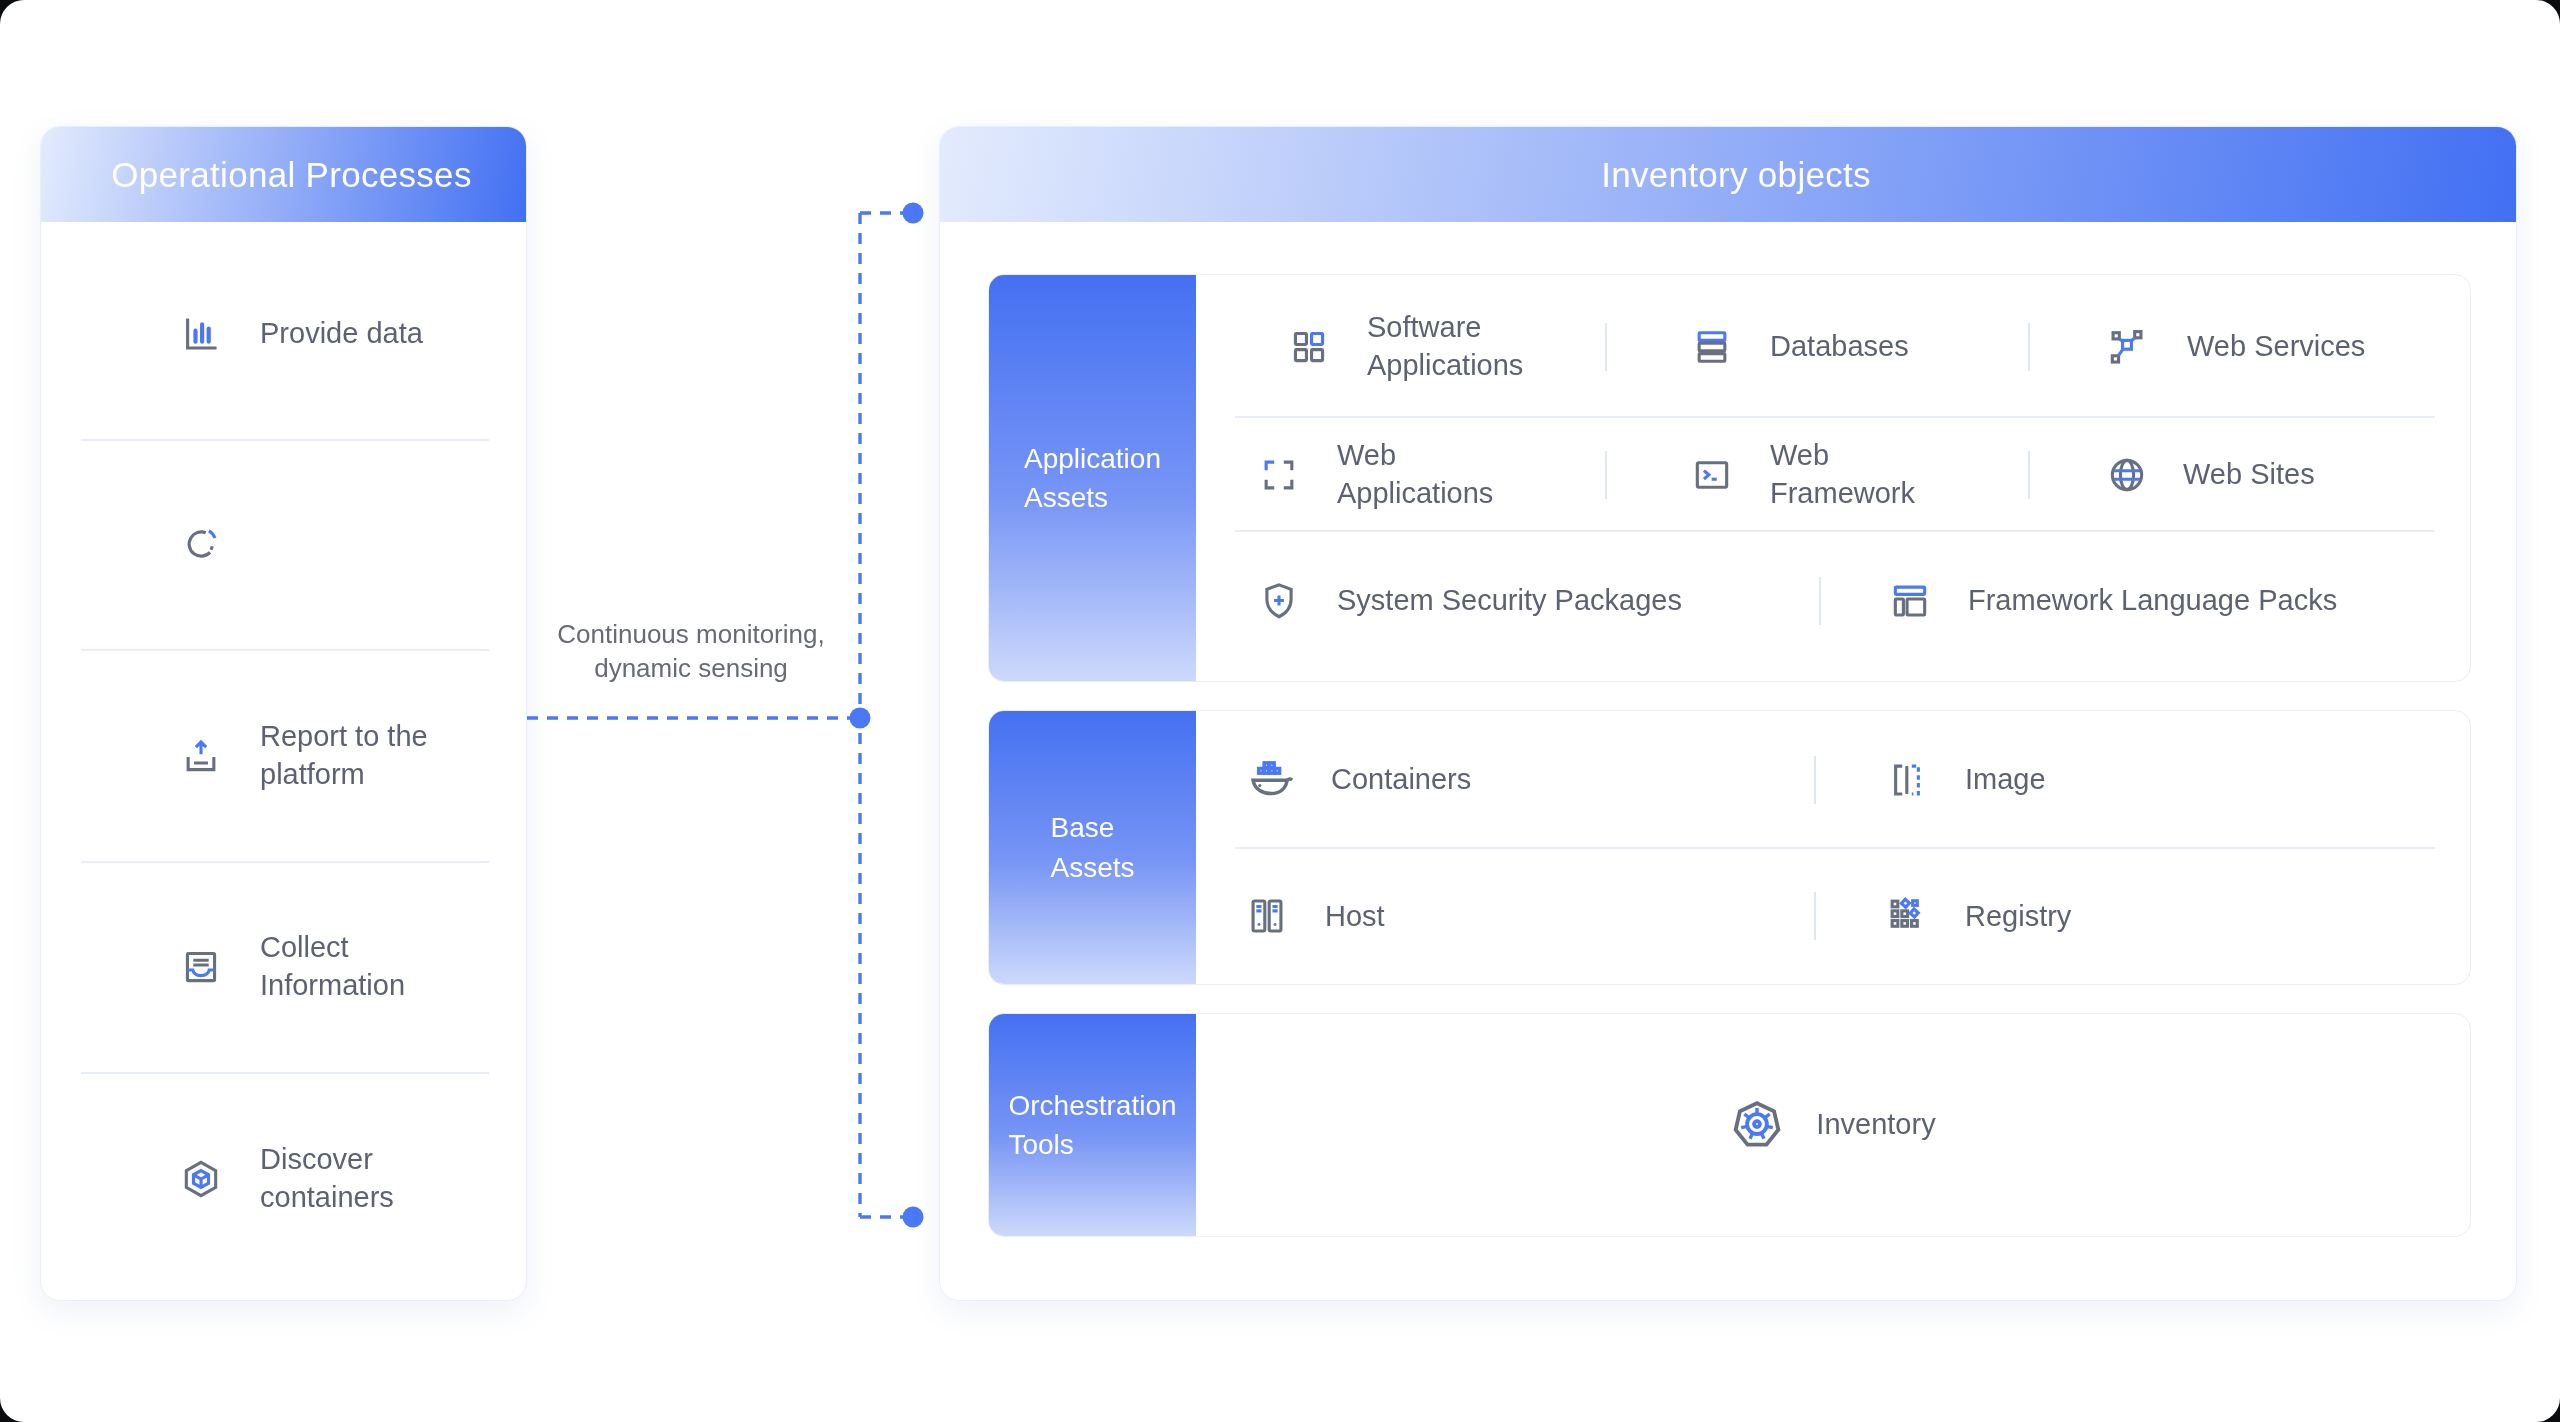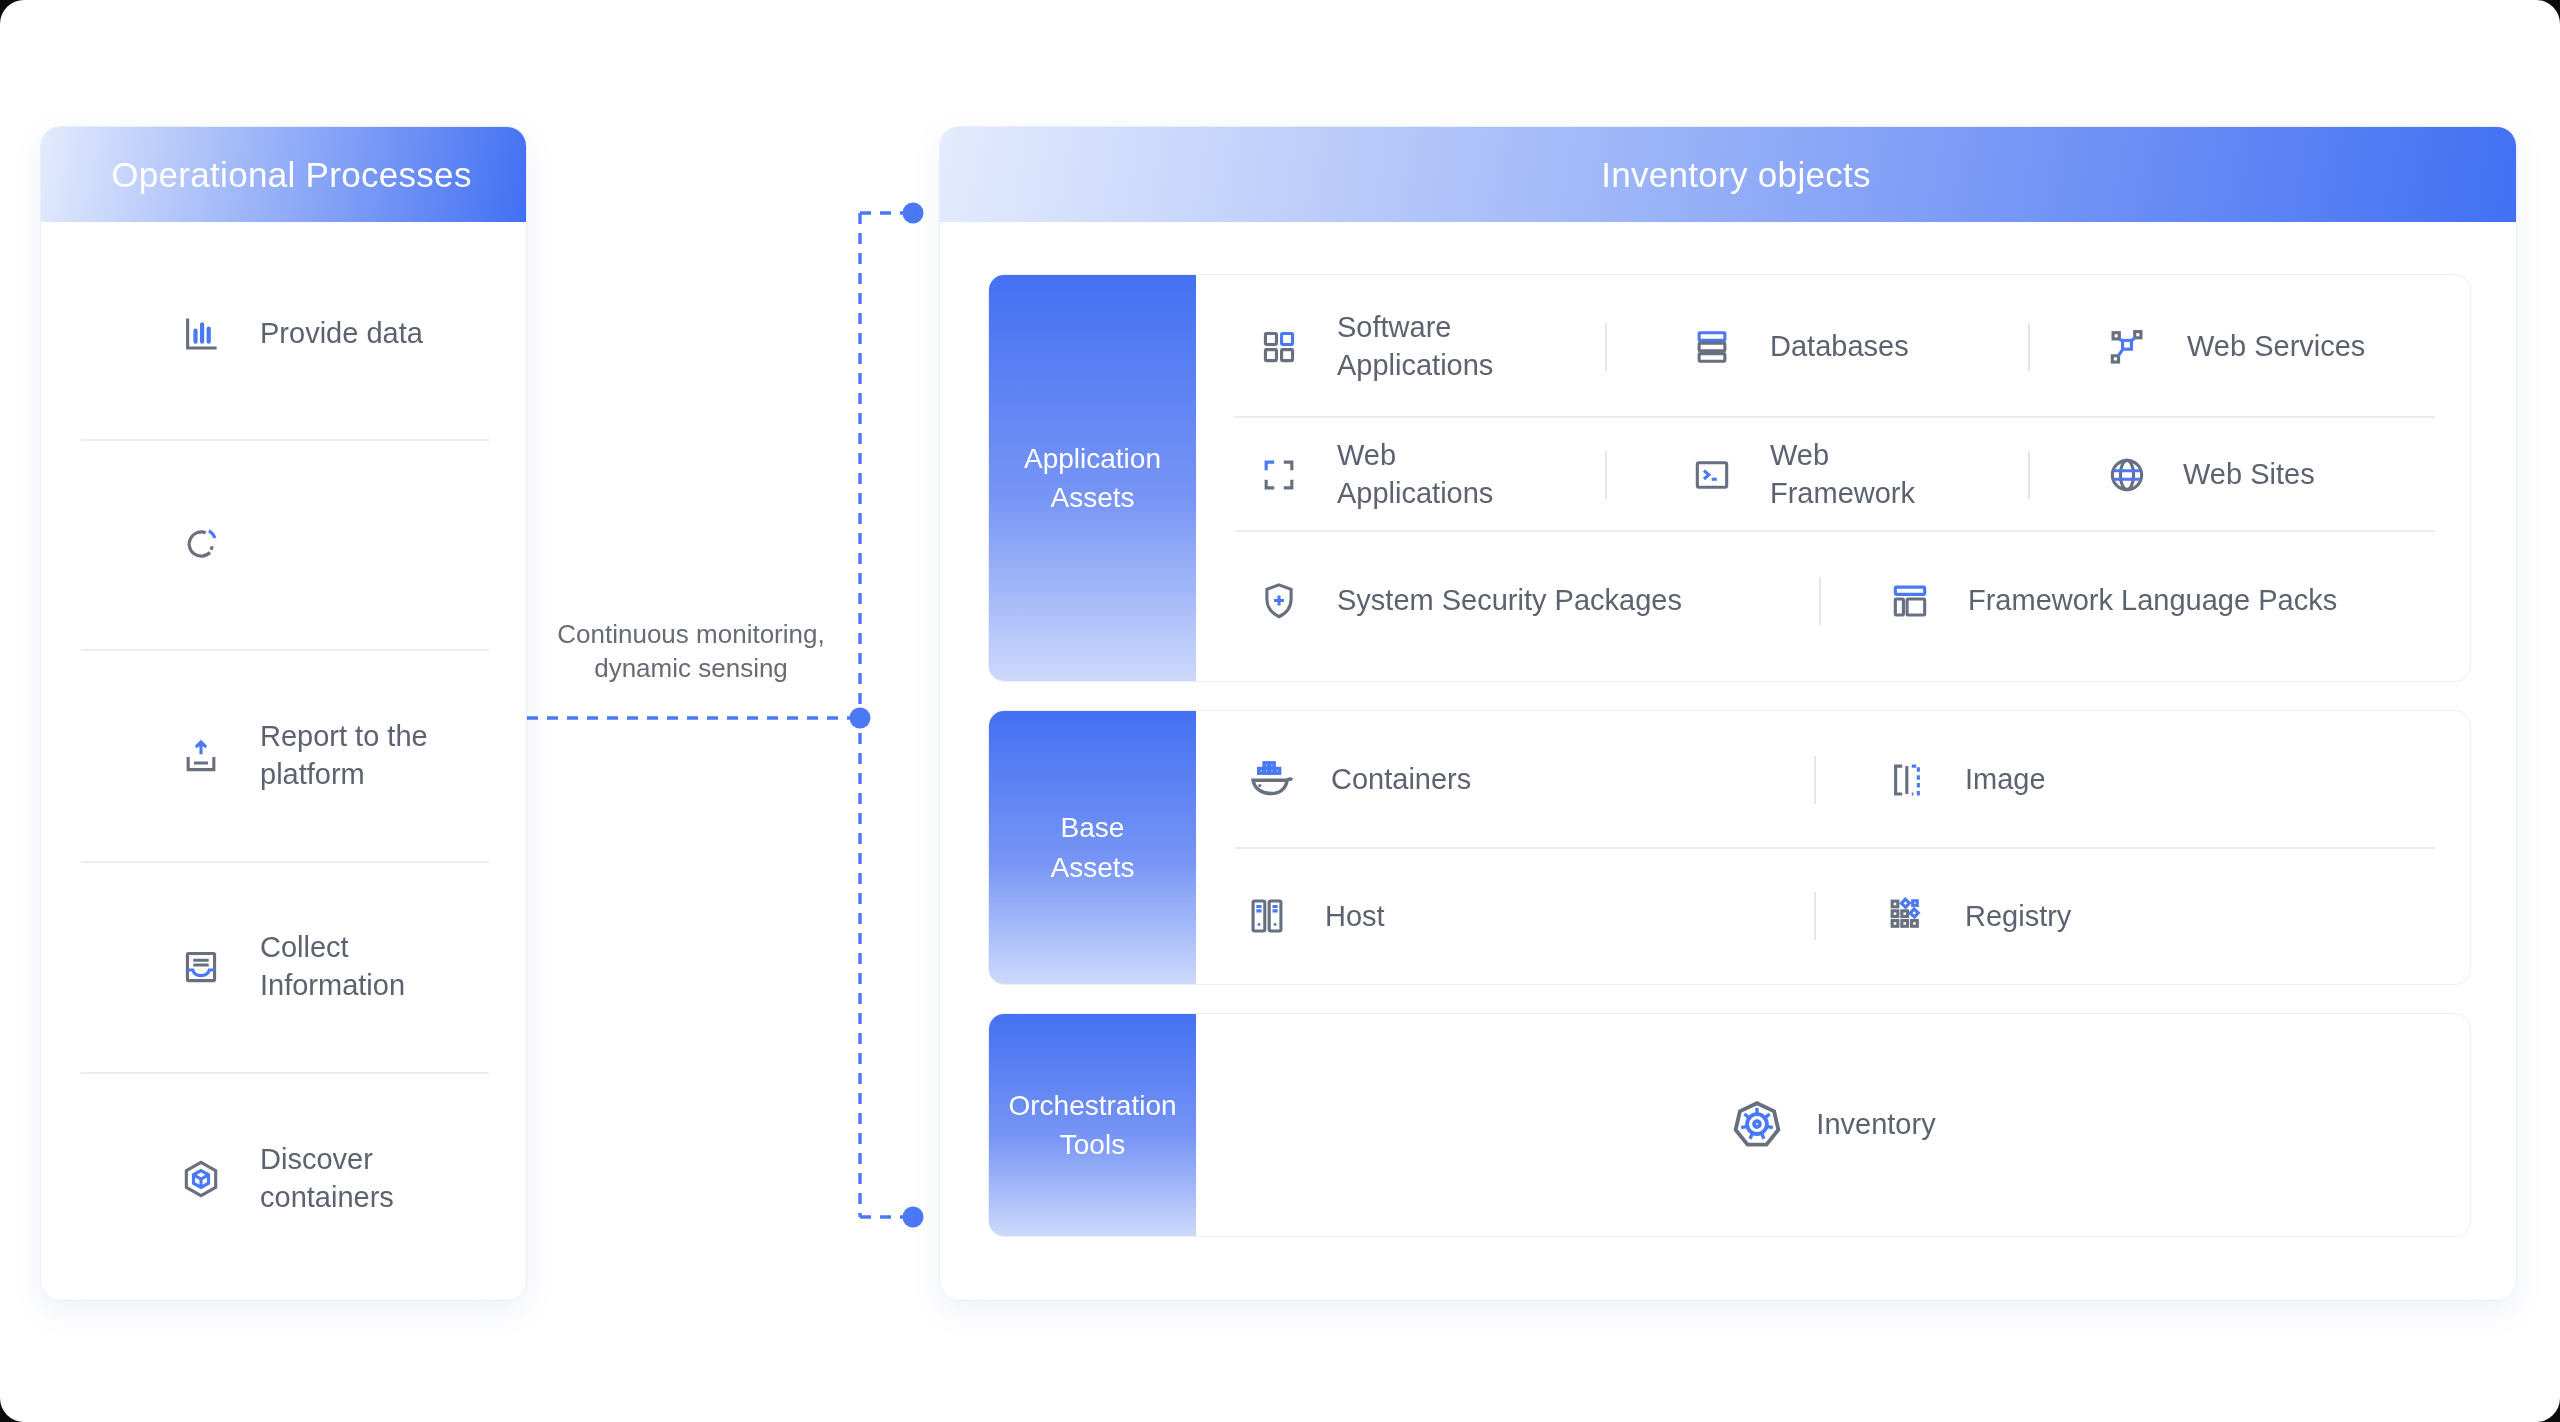--- a/index.html
+++ b/index.html
@@ -13,21 +13,21 @@
          background:linear-gradient(100deg,#e3ebfd 0%,#8ba7f7 55%,#4270f3 100%);
          display:flex;align-items:center;justify-content:center;}
   .panel-title{color:#ffffff;font-size:35px;font-weight:500;letter-spacing:.3px;margin-left:16px;}
   .op-item{position:absolute;left:138px;display:flex;align-items:center;gap:37px;height:84px;}
   .op-label,.cell-label{font-size:29px;color:#5c6270;line-height:1.3;white-space:pre-line;}
   .op-divider{position:absolute;left:40px;width:408px;height:2px;background:#e8edf7;}
   .section-card{position:absolute;left:48px;width:1483px;border:1px solid #e9eef7;border-radius:16px;
          background:#fff;box-sizing:border-box;}
   .section-side{position:absolute;left:0;top:0;bottom:0;width:207px;border-radius:15px 0 0 15px;
          background:linear-gradient(180deg,#4470f2 0%,#7795f5 55%,#cdd9fb 100%);
-         display:flex;align-items:center;justify-content:center;text-align:center;
+         display:flex;align-items:center;justify-content:center;
          color:#fff;font-size:28px;line-height:1.4;white-space:pre-line;}
   .sec-rows{position:absolute;left:207px;top:0;right:0;bottom:0;display:flex;flex-direction:column;}
   .sec-row{position:relative;display:flex;align-items:stretch;}
   .row-divider{position:absolute;left:39px;right:35px;bottom:0;height:2px;background:#e8edf8;}
   .v-div{position:absolute;top:50%;transform:translateY(-50%);width:2px;height:48px;background:#dfe7f4;}
   .cell{position:relative;display:flex;align-items:center;box-sizing:border-box;}
   .cell-center{flex:1;justify-content:center;gap:32px;}
   .connector-svg{position:absolute;left:0;top:0;pointer-events:none;}
   .connector-label{position:absolute;left:523px;top:618px;width:336px;text-align:center;
          font-size:26px;color:#666b74;line-height:1.3;white-space:pre-line;}
@@ -110,21 +110,21 @@
   <div class="panel panel-right">
     <div class="panel-header">
       <div class="panel-title">Inventory objects</div>
     </div>
 
     <div class="section-card" style="top:147px;height:408px">
       <div class="section-side">Application
 Assets</div>
       <div class="sec-rows">
         <div class="sec-row" style="height:143px">
-          <div class="cell" style="width:409px;padding-left:61px;gap:36px">
+          <div class="cell" style="width:409px;padding-left:91px;gap:36px">
             <svg class="icn" width="44" height="44" viewBox="0 0 24 24">
               <rect class="sg" x="4.6" y="4.6" width="6" height="6" rx="0.5"></rect>
               <rect class="sb" x="13.4" y="4.6" width="6" height="6" rx="0.5"></rect>
               <rect class="sg" x="4.6" y="13.4" width="6" height="6" rx="0.5"></rect>
               <rect class="sg" x="13.4" y="13.4" width="6" height="6" rx="0.5"></rect>
             </svg>
             <span class="cell-label">Software
 Applications</span>
           </div>
           <div class="v-div" style="left:409px"></div>

